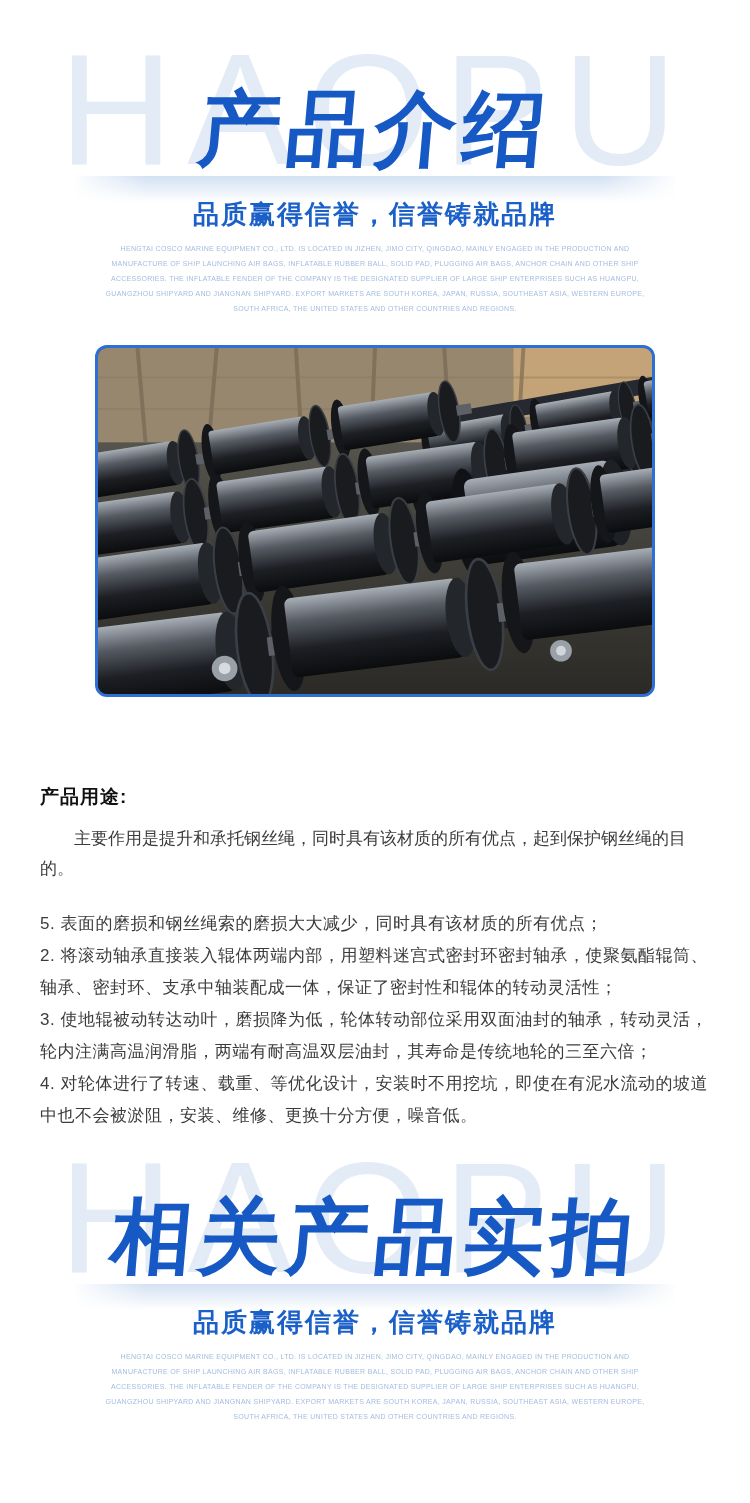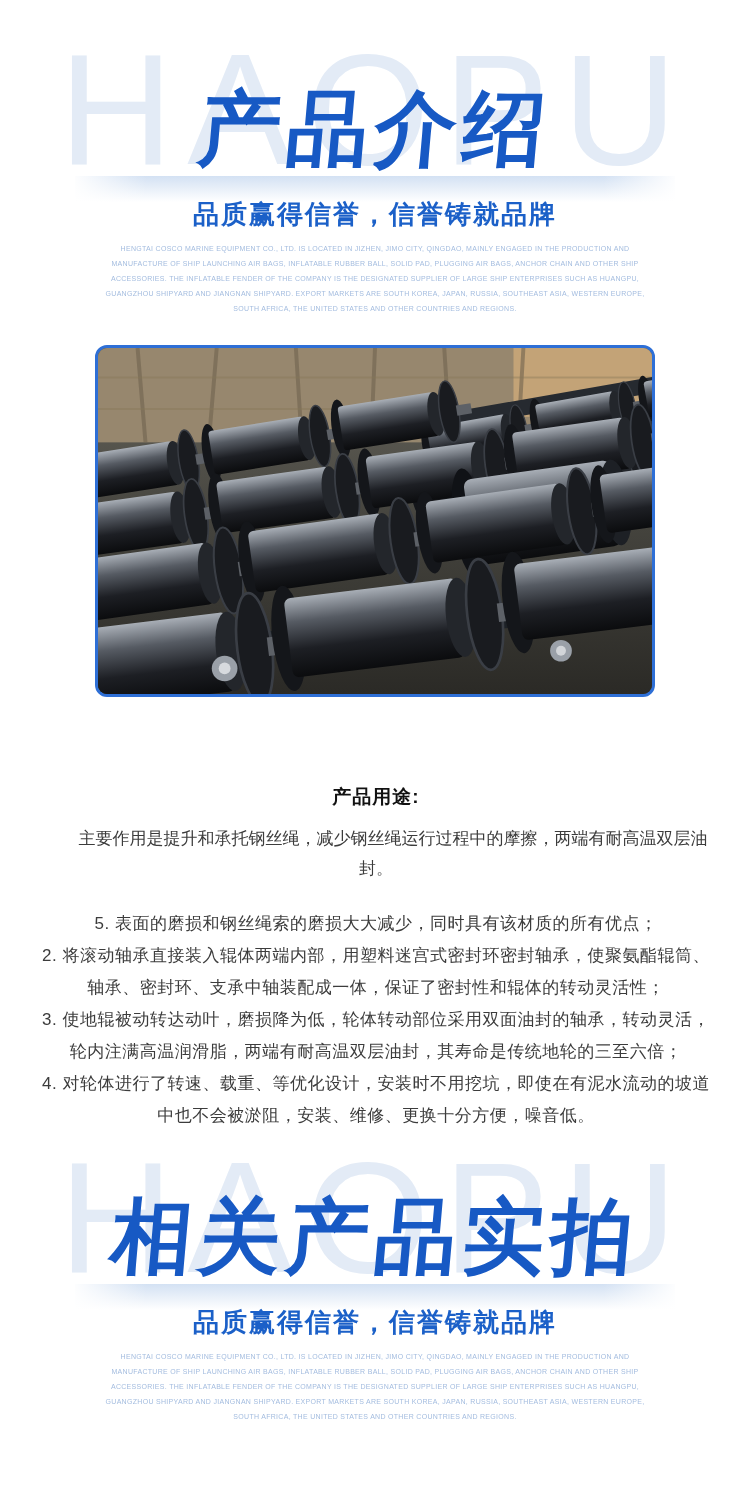--- a/index.html
+++ b/index.html
@@ -42,21 +42,21 @@
 
   
   .photo-frame{
     position:absolute;top:345px;left:95px;width:560px;height:352px;
     border:3px solid var(--photo-border);border-radius:12px;
     overflow:hidden;box-sizing:border-box;background:#3f3f3b;
   }
   .photo-frame svg{display:block;width:100%;height:100%;}
 
   
-  .usage{position:absolute;top:784px;left:40px;width:672px;color:var(--body-text);text-align:center;}
+  .usage{position:absolute;top:784px;left:40px;width:672px;color:var(--body-text);}
   .usage-heading{font-size:19px;font-weight:700;color:#111;letter-spacing:1px;margin:0;}
   .usage-summary{margin:14px 0 0 0;text-indent:2em;font-size:17px;line-height:30px;color:var(--body-text);}
   .feature-list{margin:24px 0 0 0;padding:0;list-style:none;}
   .feature-list li{font-size:17px;line-height:32px;color:var(--body-text);letter-spacing:.5px;}
 
   .sec2{top:1108px;}
 </style>
 </head>
 <body>
 
@@ -152,21 +152,21 @@
 
       <circle cx="128" cy="326" r="13" fill="#9aa0a8"></circle>
       <circle cx="128" cy="326" r="6" fill="#d7dade"></circle>
       <circle cx="468" cy="308" r="11" fill="#9aa0a8"></circle>
       <circle cx="468" cy="308" r="5" fill="#d2d5d9"></circle>
     </svg>
   </div>
 
   <div class="usage">
     <p class="usage-heading">产品用途:</p>
-    <p class="usage-summary">主要作用是提升和承托钢丝绳，减少钢丝绳运行过程中的摩擦，两端有耐高温双层油封。</p>
+    <p class="usage-summary">主要作用是提升和承托钢丝绳，同时具有该材质的所有优点，起到保护钢丝绳的目的。</p>
     <ul class="feature-list">
       <li>5. 表面的磨损和钢丝绳索的磨损大大减少，同时具有该材质的所有优点；</li>
       <li>2. 将滚动轴承直接装入辊体两端内部，用塑料迷宫式密封环密封轴承，使聚氨酯辊筒、轴承、密封环、支承中轴装配成一体，保证了密封性和辊体的转动灵活性；</li>
       <li>3. 使地辊被动转达动叶，磨损降为低，轮体转动部位采用双面油封的轴承，转动灵活，轮内注满高温润滑脂，两端有耐高温双层油封，其寿命是传统地轮的三至六倍；</li>
       <li>4. 对轮体进行了转速、载重、等优化设计，安装时不用挖坑，即使在有泥水流动的坡道中也不会被淤阻，安装、维修、更换十分方便，噪音低。</li>
     </ul>
   </div>
 
   <div class="sec-header sec2">
     <div class="watermark">HAOPU</div>

